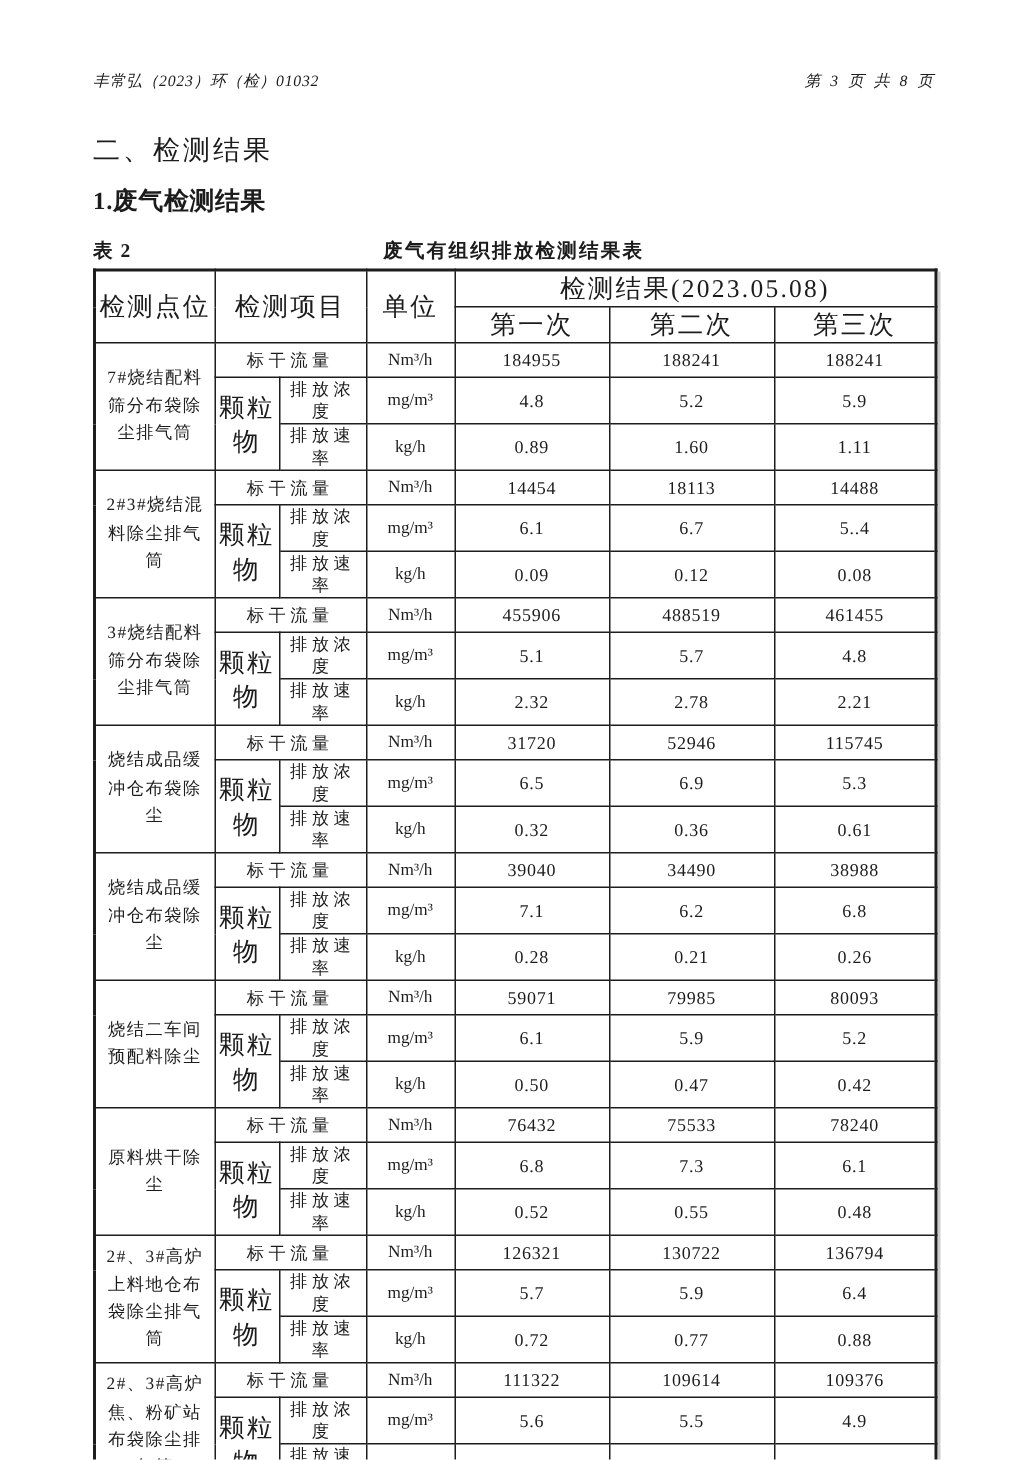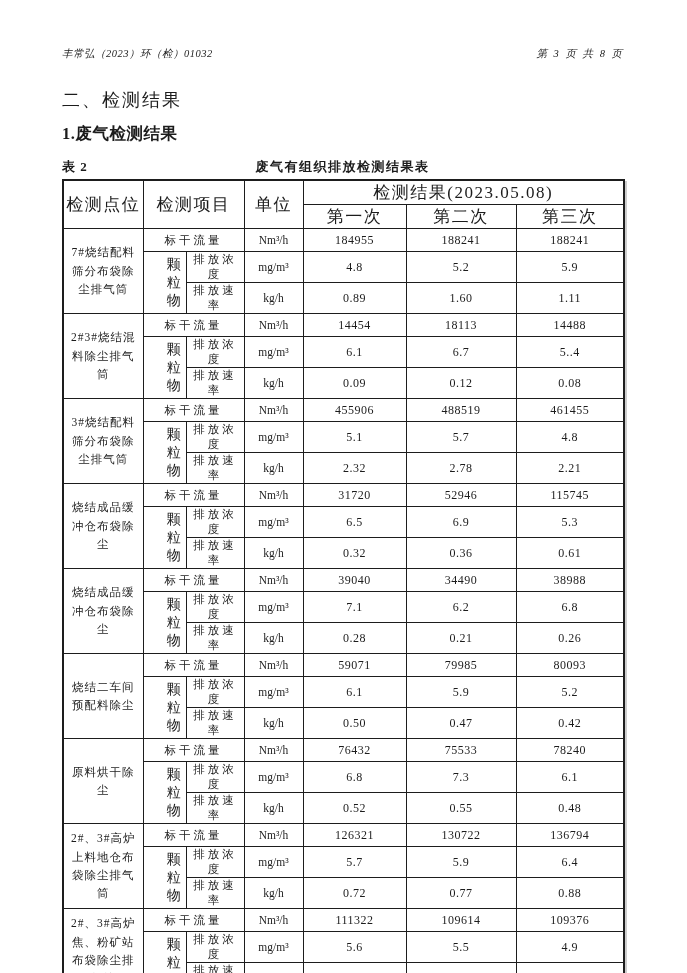--- a/index.html
+++ b/index.html
@@ -32,21 +32,21 @@
     box-shadow:2px 2px 0 rgba(145,145,145,0.45);
   }
   .results th,.results td{
     border:1px solid #1d1d1d;text-align:center;vertical-align:middle;
     padding:0;font-weight:normal;overflow:hidden;
   }
   .results thead th{height:20px;font-size:17px;letter-spacing:1.5px;text-align:center;}
   .results td{height:22px;font-size:12px;}
   td.loc{font-size:11.5px;letter-spacing:1px;line-height:1.6;padding:0 3px;}
   td.lbl{letter-spacing:3px;font-size:11.5px;}
-  td.pm{letter-spacing:1.5px;font-size:14px;padding-left:20px;}
+  td.pm{letter-spacing:1.5px;font-size:17px;}
   td.unit{font-size:11.5px;letter-spacing:0;}
   td.val{letter-spacing:0.5px;}
 </style>
 </head>
 <body>
 
 <div class="page">
 
   <div class="doc-header">
     <span>丰常弘（2023）环（检）01032</span>

